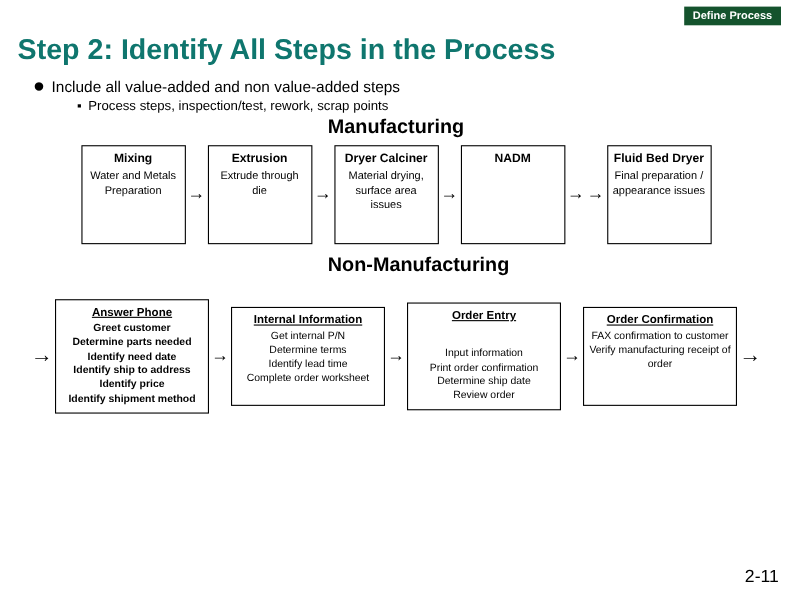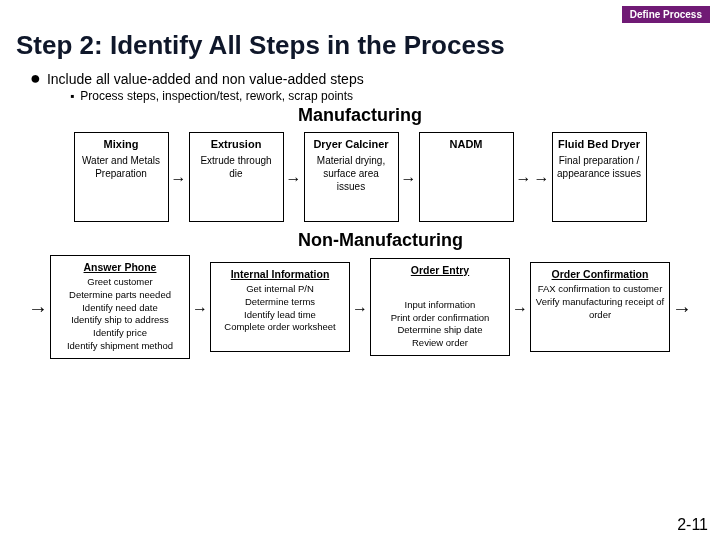--- a/index.html
+++ b/index.html
@@ -9,31 +9,31 @@
       background: #fff;
       font-family: Arial, sans-serif;
       font-size: 12px;
       overflow: hidden;
       position: relative;
     }
     .define-process-badge {
       position: absolute;
       top: 6px;
       right: 10px;
-      background: #701a75;
+      background: #14532d;
       color: #fff;
       padding: 3px 8px;
       font-size: 10px;
       font-weight: bold;
     }
     .main-title {
       font-size: 26px;
       font-weight: bold;
       padding: 30px 16px 6px 16px;
-      color: #0f172a;
+      color: #0f766e;
     }
     .bullet-section {
       padding: 4px 20px 2px 30px;
     }
     .bullet-main {
       font-size: 14px;
       display: flex;
       align-items: flex-start;
       gap: 6px;
     }
@@ -89,21 +89,21 @@
     }
     .arrow {
       font-size: 16px;
       color: #000;
       flex-shrink: 0;
     }
     .non-mfg-title {
       text-align: center;
       font-size: 18px;
       font-weight: bold;
-      margin: 8px 0 4px 0;
+      margin: 8px 0 21px 0;
       padding-left: 41px;
     }
     .non-mfg-flow {
       display: flex;
       align-items: center;
       justify-content: center;
       gap: 2px;
       padding: 0 10px;
     }
     .non-mfg-box {
@@ -193,21 +193,21 @@
   </div>
 </div>
 
 <div class="non-mfg-title">Non-Manufacturing</div>
 
 <div class="non-mfg-flow">
   <div class="left-arrow">→</div>
 
   <div class="non-mfg-box">
     <div class="non-mfg-box-title">Answer Phone</div>
-    <div class="non-mfg-box-content" style="white-space:pre-line;">Greet customer
+    <div class="non-mfg-box-content" style="white-space:pre-line;font-weight:bold;">Greet customer
 Determine parts needed
 Identify need date
 Identify ship to address
 Identify price
 Identify shipment method</div>
   </div>
   <div class="arrow">→</div>
 
   <div class="non-mfg-box">
     <div class="non-mfg-box-title">Internal Information</div>

